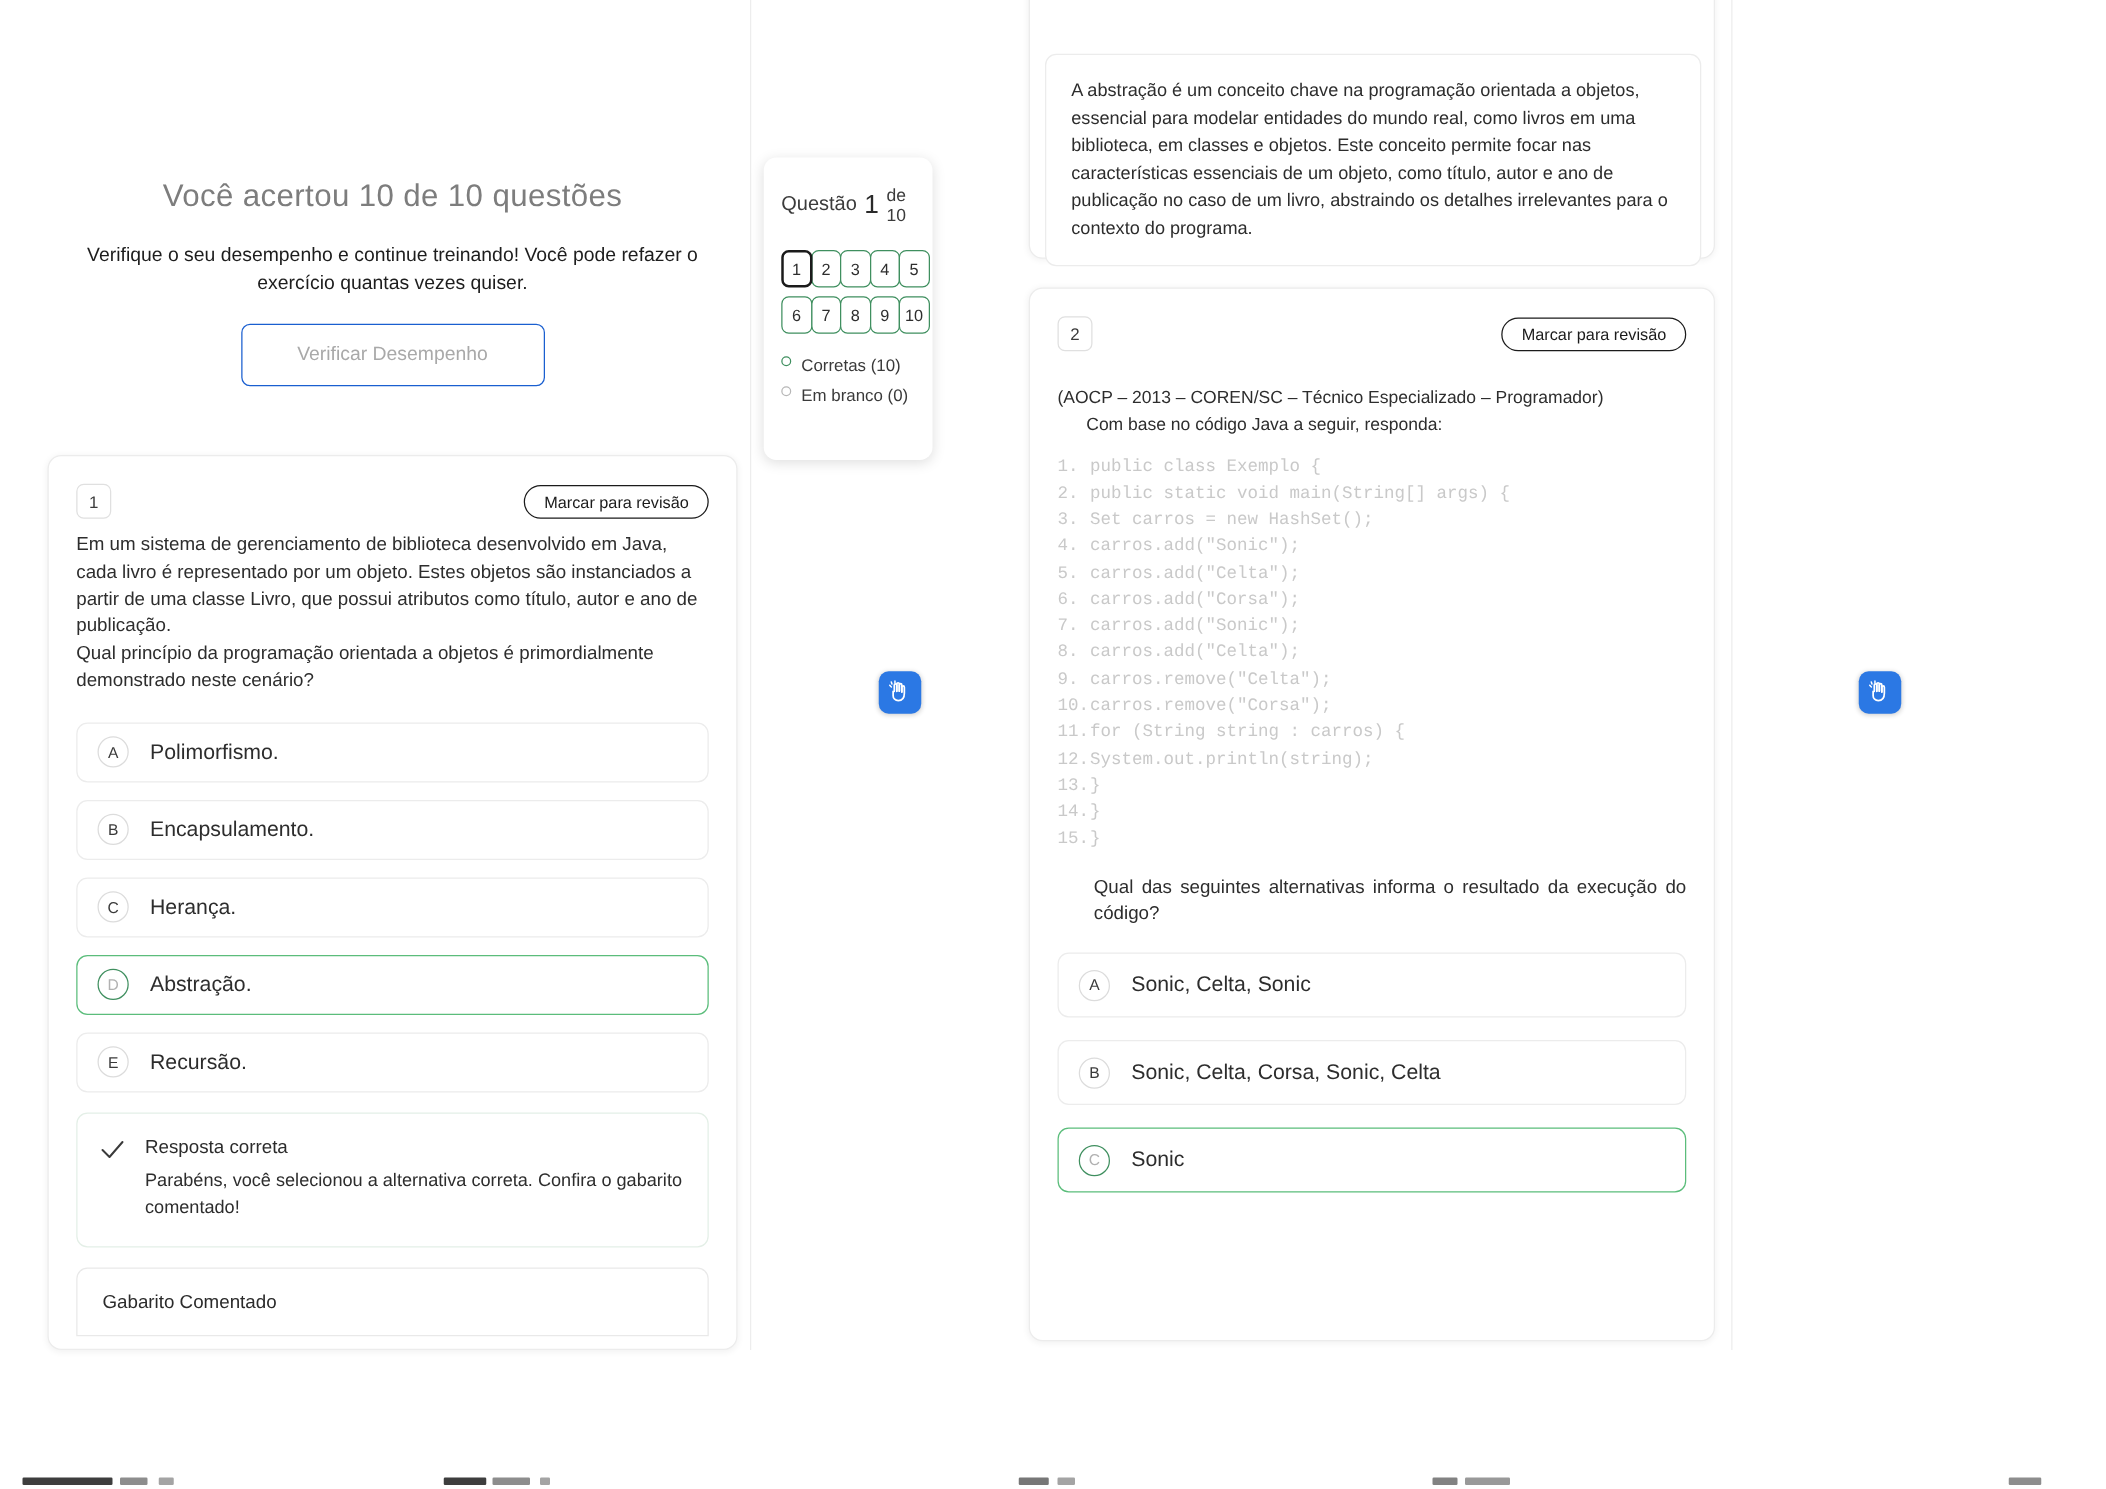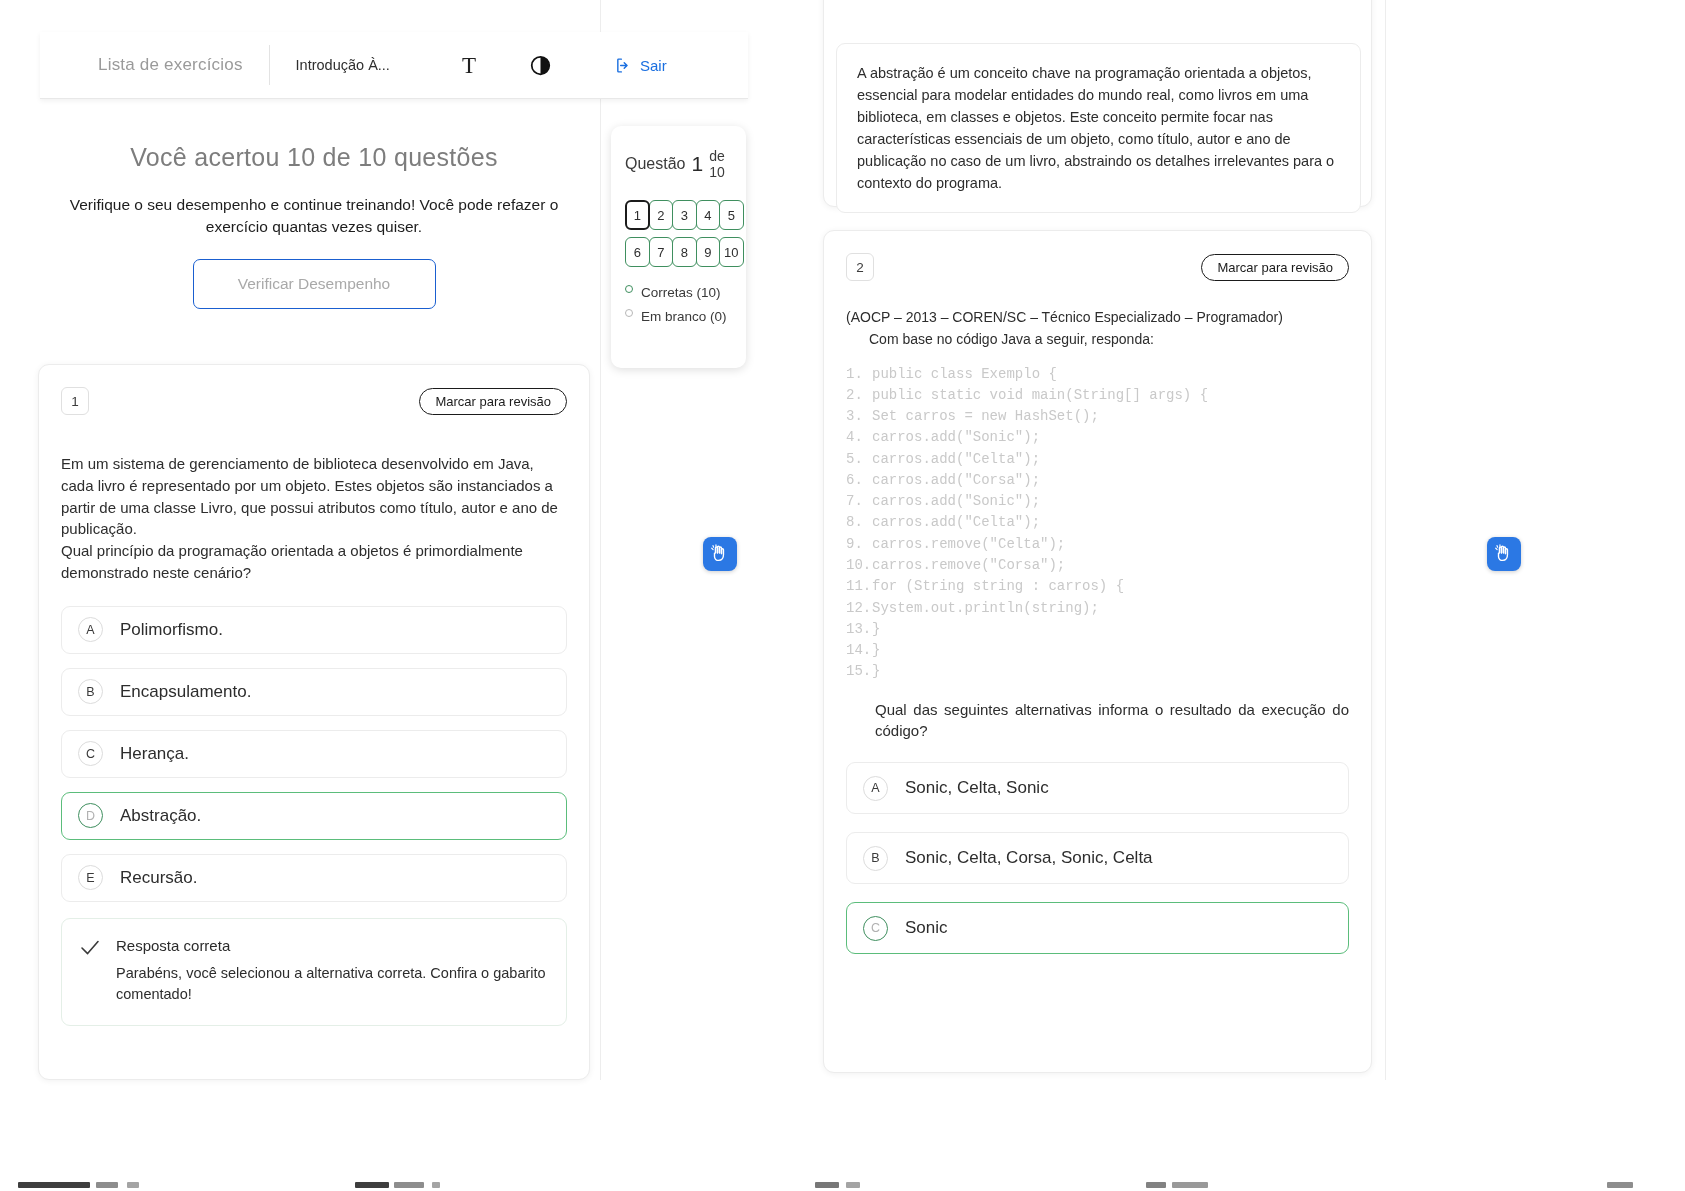--- a/index.html
+++ b/index.html
@@ -92,21 +92,21 @@
     width:28px; height:28px; border:1px solid #e0e0e0; border-radius:6px;
     display:flex; align-items:center; justify-content:center;
     font-size:13.5px; color:#3c3c3c; background:#fff;
   }
   .btn-review {
     height:27px; padding:0 15px; border:1.3px solid #1b1b1b; border-radius:16px;
     background:#fff; font-size:13px; color:#1b1b1b; display:flex; align-items:center;
     cursor:pointer; white-space:nowrap;
   }
   .qtext {
-    margin-top:38px; font-size:15px; line-height:1.45; color:#2d2d2d;
+    margin-top:10px; font-size:15px; line-height:1.45; color:#2d2d2d;
   }
   .qtext.justify { text-align: justify; }
   .qsource { margin-top:26px; font-size:14px; line-height:1.45; color:#2d2d2d; }
 
   .code-block { margin-top:14px; font-family:"Liberation Mono", monospace; font-size:14px; color:#c9c9c9; line-height:1.52; }
   .code-line { white-space:pre; }
   .code-no { display:inline-block; width:26px; }
 
   .alts { margin-top:22px; display:flex; flex-direction:column; gap:14px; }
   .alt {
@@ -166,39 +166,20 @@
   .vdivider { position:absolute; width:1px; background:#ededed; }
 </style>
 </head>
 <body>
 
 <div class="page">
 
   <div class="vdivider" style="left:600px; top:0; height:1080px;"></div>
   <div class="vdivider" style="left:1385px; top:0; height:1080px;"></div>
 
-  <div class="header">
-    <div class="hdr-breadcrumb">Lista de exercícios</div>
-    <div class="hdr-sep"></div>
-    <div class="hdr-title">Introdução À...</div>
-    <div class="hdr-icon-t">T</div>
-    <div class="hdr-icon-contrast">
-      <svg width="21" height="21" viewBox="0 0 24 24" aria-hidden="true">
-        <circle cx="12" cy="12" r="10" fill="none" stroke="#111" stroke-width="2"></circle>
-        <path d="M12 2 A10 10 0 0 1 12 22 Z" fill="#111"></path>
-      </svg>
-    </div>
-    <div class="hdr-exit">
-      <svg width="17" height="17" viewBox="0 0 24 24" aria-hidden="true">
-        <path d="M9 3 H5 a1 1 0 0 0-1 1 v16 a1 1 0 0 0 1 1 h4" fill="none" stroke="#1a6fe0" stroke-width="2" stroke-linecap="round"></path>
-        <path d="M13 8 l4 4 l-4 4 M17 12 H8" fill="none" stroke="#1a6fe0" stroke-width="2" stroke-linecap="round" stroke-linejoin="round"></path>
-      </svg>
-      <span>Sair</span>
-    </div>
-  </div>
 
   <div class="score-wrap">
     <div class="score-title">Você acertou 10 de 10 questões</div>
     <div class="score-sub">Verifique o seu desempenho e continue treinando! Você pode refazer o exercício quantas vezes quiser.</div>
     <div class="btn-perf">Verificar Desempenho</div>
   </div>
 
   <div class="nav-panel">
     <div class="nav-qline">
       <span class="nav-qlabel">Questão</span>
@@ -269,20 +250,21 @@
       <div class="answer-check">
         <svg width="20" height="16" viewBox="0 0 24 20" aria-hidden="true">
           <path d="M2 10 L9 17 L22 2" fill="none" stroke="#3a3a3a" stroke-width="2" stroke-linecap="round" stroke-linejoin="round"></path>
         </svg>
       </div>
       <div>
         <div class="answer-title">Resposta correta</div>
         <div class="answer-body">Parabéns, você selecionou a alternativa correta. Confira o gabarito comentado!</div>
       </div>
     </div>
+    <div class="gabarito-box">Gabarito Comentado</div>
   </div>
 
   <div class="expl-card">
     <div class="expl-inner">
       <div class="expl-text">A abstração é um conceito chave na programação orientada a objetos, essencial para modelar entidades do mundo real, como livros em uma biblioteca, em classes e objetos. Este conceito permite focar nas características essenciais de um objeto, como título, autor e ano de publicação no caso de um livro, abstraindo os detalhes irrelevantes para o contexto do programa.</div>
     </div>
   </div>
 
   <div class="qcard" id="qcard2">
     <div class="qtop">

